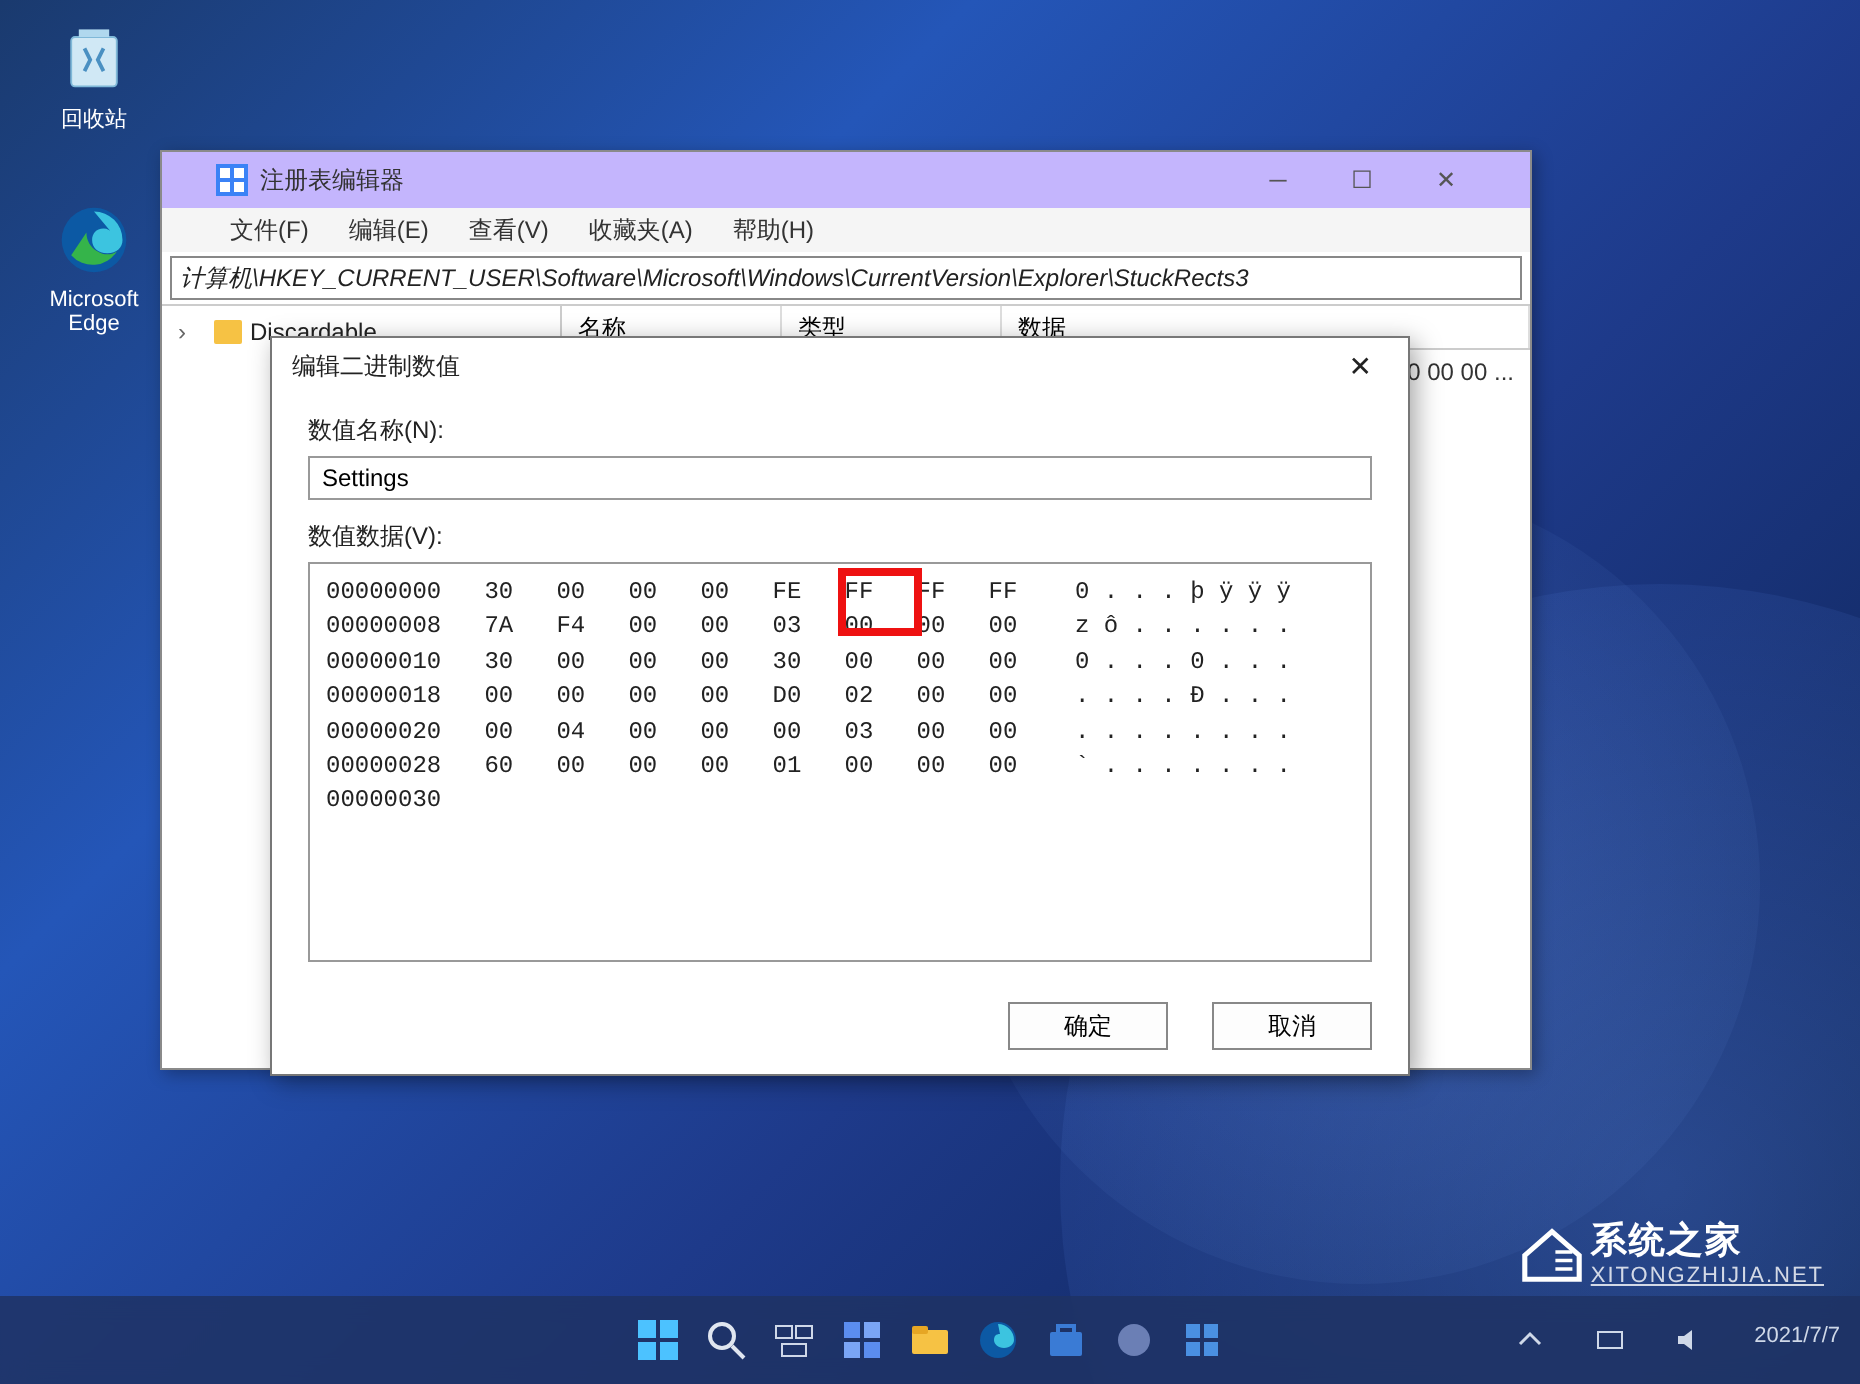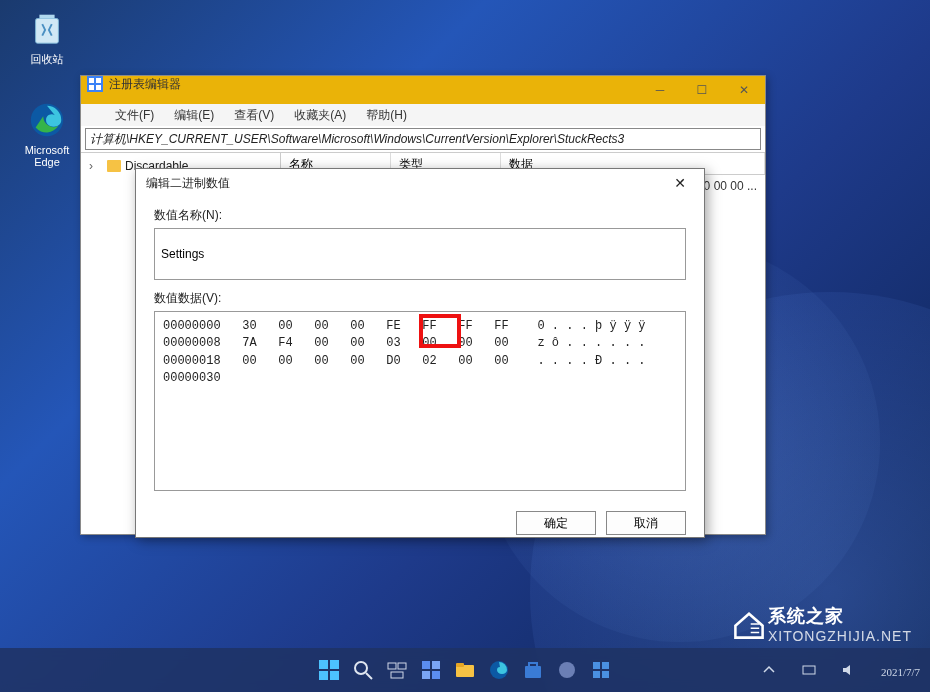--- a/index.html
+++ b/index.html
@@ -28,21 +28,21 @@
     .recycle-bin { left: 15px; top: 8px; }
     .edge { left: 15px; top: 100px; }
     .recycle-bin .icon-img svg { width: 38px; height: 38px; }
     .edge .icon-img svg { width: 38px; height: 38px; }
 
     
     .regedit {
       position: absolute; left: 80px; top: 75px; width: 686px; height: 460px;
       background: #fff; border: 1px solid #8a8a8a; box-shadow: 2px 2px 8px rgba(0,0,0,0.3);
     }
-    .titlebar { height: 28px; display: flex; align-items: flex-start; padding: 0 0; background: #eab308; }
+    .titlebar { height: 28px; display: flex; align-items: center; padding: 0 21px; background: #c4b5fd; }
     .titlebar .app-icon { width: 16px; height: 16px; margin: 0 6px; background: #3b82f6; display: flex; align-items: center; justify-content: center; }
     .titlebar .app-icon svg { width: 12px; height: 12px; }
     .titlebar .title { flex: 1; font-size: 12px; color: #333; }
     .win-controls { display: flex; }
     .win-btn { width: 42px; height: 28px; display: flex; align-items: center; justify-content: center; color: #555; }
 
     .menubar { height: 22px; display: flex; padding: 0 24px; background: #f5f5f5; font-size: 12px; color: #333; }
     .menubar span { padding: 3px 10px; }
 
     .addressbar { height: 22px; border: 1px solid #888; margin: 2px 4px; padding: 2px 4px; font-size: 12px; background: #fff; color: #222; font-style: italic; }
@@ -62,46 +62,46 @@
 
     
     .dialog {
       position: absolute; left: 135px; top: 168px; width: 570px; height: 370px;
       background: #fff; border: 1px solid #777; box-shadow: 3px 3px 12px rgba(0,0,0,0.35);
     }
     .dialog .dlg-title { height: 28px; display: flex; align-items: center; padding: 0 10px; font-size: 12px; color: #222; }
     .dlg-close { margin-left: auto; font-size: 14px; padding: 4px 8px; }
     .dlg-body { padding: 10px 18px; }
     .dlg-label { font-size: 12px; color: #222; margin-bottom: 4px; }
-    .dlg-input { width: 100%; border: 1px solid #999; padding: 18px 6px; font-size: 12px; margin-bottom: 10px; background: #fff; }
-    .hex-box { width: 100%; height: 180px; border: 1px solid #999; padding: 6px 8px; font-family: Consolas, "Courier New", monospace; font-size: 12px; background: #fff; position: relative; line-height: 1.45; }
+    .dlg-input { width: 100%; border: 1px solid #999; padding: 3px 6px; font-size: 12px; margin-bottom: 10px; background: #fff; }
+    .hex-box { width: 100%; height: 200px; border: 1px solid #999; padding: 6px 8px; font-family: Consolas, "Courier New", monospace; font-size: 12px; background: #fff; position: relative; line-height: 1.45; }
     .hex-row { white-space: pre; color: #222; }
     .red-box {
       position: absolute; border: 4px solid #e11; pointer-events: none;
       left: 264px; top: 2px; width: 42px; height: 34px;
     }
-    .dlg-buttons { display: flex; justify-content: flex-end; gap: 10px; padding: 10px 18px; }
+    .dlg-buttons { display: flex; justify-content: flex-end; gap: 22px; padding: 10px 18px; }
     .dlg-btn { min-width: 80px; height: 24px; border: 1px solid #888; background: #fdfdfd; font-size: 12px; text-align: center; line-height: 22px; }
 
     
     .taskbar {
       position: absolute; left: 0; right: 0; bottom: 0; height: 44px;
       background: rgba(30,50,100,0.85); backdrop-filter: blur(6px);
       display: flex; align-items: center; justify-content: center;
     }
     .task-center { display: flex; gap: 6px; }
     .task-icon { width: 28px; height: 28px; display: flex; align-items: center; justify-content: center; border-radius: 3px; }
     .task-icon svg { width: 22px; height: 22px; }
-    .tray { position: absolute; right: 10px; display: flex; align-items: flex-end; gap: 24px; color: #cfd8e8; font-size: 11px; font-family: Liberation Serif, serif; }
+    .tray { position: absolute; right: 10px; display: flex; align-items: flex-start; gap: 24px; color: #cfd8e8; font-size: 11px; }
     .tray-icon { width: 16px; height: 16px; display: flex; align-items: center; justify-content: center; }
 
     
     .watermark { position: absolute; right: 18px; bottom: 48px; display: flex; align-items: center; gap: 2px; color: #fff; }
     .watermark .wm-text { font-size: 18px; font-weight: bold; letter-spacing: 1px; }
-    .watermark .wm-sub { display: block; font-size: 14px; letter-spacing: 1px; opacity: 0.8; font-weight: normal; }
+    .watermark .wm-sub { display: block; font-size: 11px; letter-spacing: 1px; opacity: 0.8; font-weight: normal; text-decoration: underline; }
     .watermark svg { width: 34px; height: 34px; }
   </style>
 </head>
 <body>
 
 <div class="desktop-bg"></div>
 
 <div class="desktop-icon recycle-bin">
   <div class="icon-img">
     <svg viewBox="0 0 40 40">
@@ -177,21 +177,24 @@
     <span>编辑二进制数值</span>
     <span class="dlg-close">✕</span>
   </div>
   <div class="dlg-body">
     <div class="dlg-label">数值名称(N):</div>
     <input class="dlg-input" value="Settings" style="">
     <div class="dlg-label">数值数据(V):</div>
     <div class="hex-box">
       <div class="hex-row">00000000   30   00   00   00   FE   FF   FF   FF    0 . . . þ ÿ ÿ ÿ</div>
       <div class="hex-row">00000008   7A   F4   00   00   03   00   00   00    z ô . . . . . .</div>
+      <div class="hex-row">00000010   30   00   00   00   30   00   00   00    0 . . . 0 . . .</div>
       <div class="hex-row">00000018   00   00   00   00   D0   02   00   00    . . . . Ð . . .</div>
+      <div class="hex-row">00000020   00   04   00   00   00   03   00   00    . . . . . . . .</div>
+      <div class="hex-row">00000028   60   00   00   00   01   00   00   00    ` . . . . . . .</div>
       <div class="hex-row">00000030</div>
       <div class="red-box"></div>
     </div>
   </div>
   <div class="dlg-buttons">
     <div class="dlg-btn">确定</div>
     <div class="dlg-btn">取消</div>
   </div>
 </div>
 

